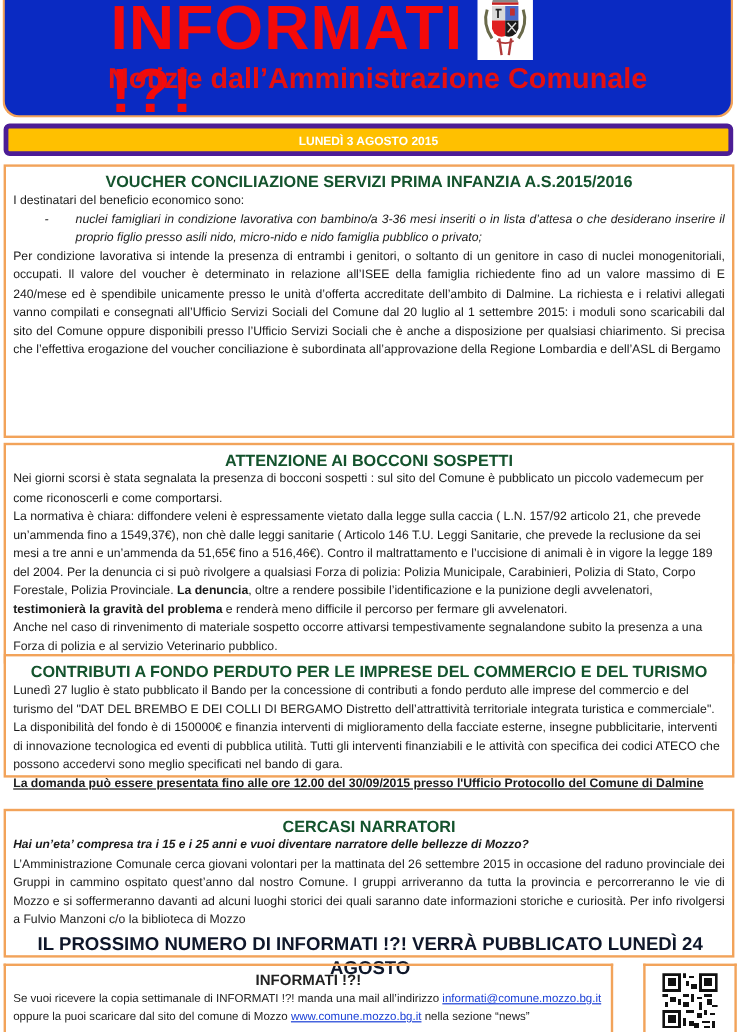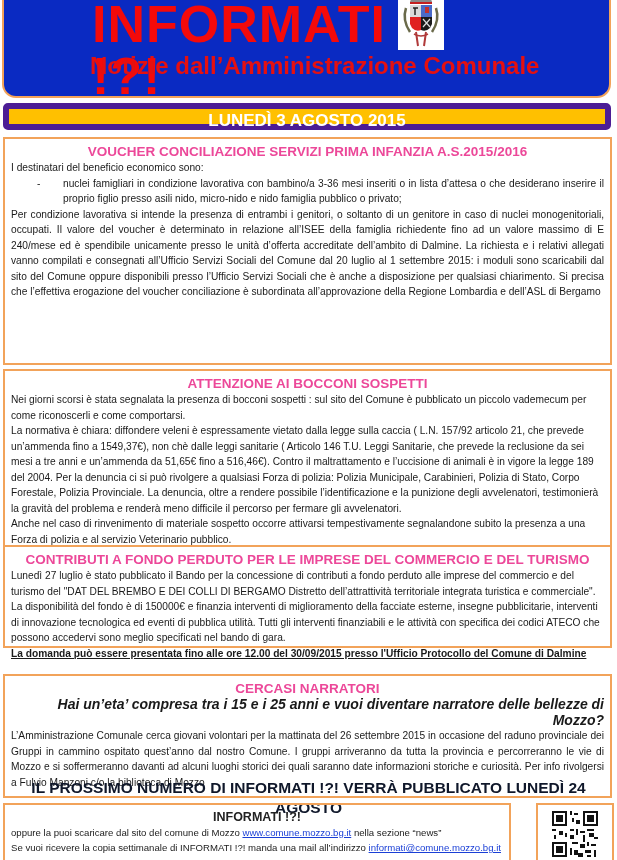--- a/index.html
+++ b/index.html
@@ -21,42 +21,42 @@
     font-family: "Liberation Sans", sans-serif; font-weight: bold;
     font-size: 24px; color: #e51010; line-height: 22px;
   }
   .crest {
     position: absolute; left: 394px; top: 4px; width: 46px; height: 56px;
     background: #ffffff;
   }
 
   .datebar {
     position: absolute; left: 3px; top: 103px; width: 608px; height: 27px;
-    background: #ffc000; border: 6px solid #4c1d95; border-radius: 5px;
-    text-align: center; color: #ffffff; font-weight: bold; font-size: 17px;
+    background: #ffc000; border: 4px solid #4c1d95; border-radius: 5px;
+    text-align: center; color: #ffffff; font-weight: bold; font-size: 10px;
     line-height: 23px; font-family: "Liberation Sans", sans-serif;
   }
 
   .box {
     position: absolute; left: 3px; width: 609px;
     border: 2px solid #f2a35a; background: #ffffff;
     padding: 4px 6px 4px 6px; font-size: 10.2px; line-height: 15.5px; color: #1a1a1a;
   }
   .box h2 {
     text-align: center; font-size: 13.5px; font-weight: bold; line-height: 17px;
-    color: #ec4899; margin-bottom: 0px;
+    color: #14532d; margin-bottom: 0px;
   }
   .justify { text-align: justify; }
   .box p { margin: 0; }
   .bullets { list-style: none; padding-left: 26px; }
-  .bullets li { position: relative; padding-left: 26px; text-align: justify; }
+  .bullets li { position: relative; padding-left: 26px; text-align: justify; font-style: italic; }
   .bullets li::before { content: "-"; position: absolute; left: 0; }
-  .box b { font-weight: normal; }
+  .box b { font-weight: bold; }
   .underline-bold { font-weight: bold; text-decoration: underline; }
-  .subhead { text-align: right; font-style: italic; font-weight: bold; font-size: 14px; }
+  .subhead { text-align: left; font-style: italic; font-weight: bold; font-size: 10px; }
 
   .announce {
     position: absolute; left: 0; top: 778px; width: 617px; text-align: center;
     color: #0f172a; font-weight: bold; font-size: 15.5px; line-height: 20px;
   }
   .footer-box {
     position: absolute; left: 3px; top: 803px; width: 508px; height: 62px;
     border: 2px solid #f2a35a; border-bottom: none; padding: 4px 6px;
     font-size: 9.6px; line-height: 15px;
   }
@@ -127,24 +127,24 @@
   <h2>CERCASI NARRATORI</h2>
   <p class="subhead">Hai un’eta’ compresa tra i 15 e i 25 anni e vuoi diventare narratore delle bellezze di Mozzo?</p>
   <p class="justify">L’Amministrazione Comunale cerca giovani volontari per la mattinata del 26 settembre 2015 in occasione del raduno provinciale dei Gruppi in cammino ospitato quest’anno dal nostro Comune. I gruppi arriveranno da tutta la provincia e percorreranno le vie di Mozzo e si soffermeranno davanti ad alcuni luoghi storici dei quali saranno date informazioni storiche e curiosità. Per info rivolgersi a Fulvio Manzoni c/o la biblioteca di Mozzo</p>
 </div>
 
 <div class="announce">IL PROSSIMO NUMERO DI INFORMATI !?! VERRÀ PUBBLICATO LUNEDÌ 24 AGOSTO</div>
 
 <div class="footer-box">
   <h2>INFORMATI !?!</h2>
   <p>
-    <span>oppure la puoi scaricare dal sito del comune di Mozzo </span><a>www.comune.mozzo.bg.it</a><span> nella sezione “news”</span>
+    <span>Se vuoi ricevere la copia settimanale di INFORMATI !?! manda una mail all’indirizzo </span><a>informati@comune.mozzo.bg.it</a>
   </p>
   <p>
-    <span>Se vuoi ricevere la copia settimanale di INFORMATI !?! manda una mail all’indirizzo </span><a>informati@comune.mozzo.bg.it</a>
+    <span>oppure la puoi scaricare dal sito del comune di Mozzo </span><a>www.comune.mozzo.bg.it</a><span> nella sezione “news”</span>
   </p>
 </div>
 <div class="qr-box">
   <svg class="qr" viewBox="0 0 21 21" shape-rendering="crispEdges">
     <rect width="21" height="21" fill="#fff"></rect>
     <g fill="#111">
       <rect x="0" y="0" width="7" height="7"></rect>
         <rect x="1" y="1" width="5" height="5" fill="#fff"></rect>
         <rect x="2" y="2" width="3" height="3"></rect>
       <rect x="14" y="0" width="7" height="7"></rect>

